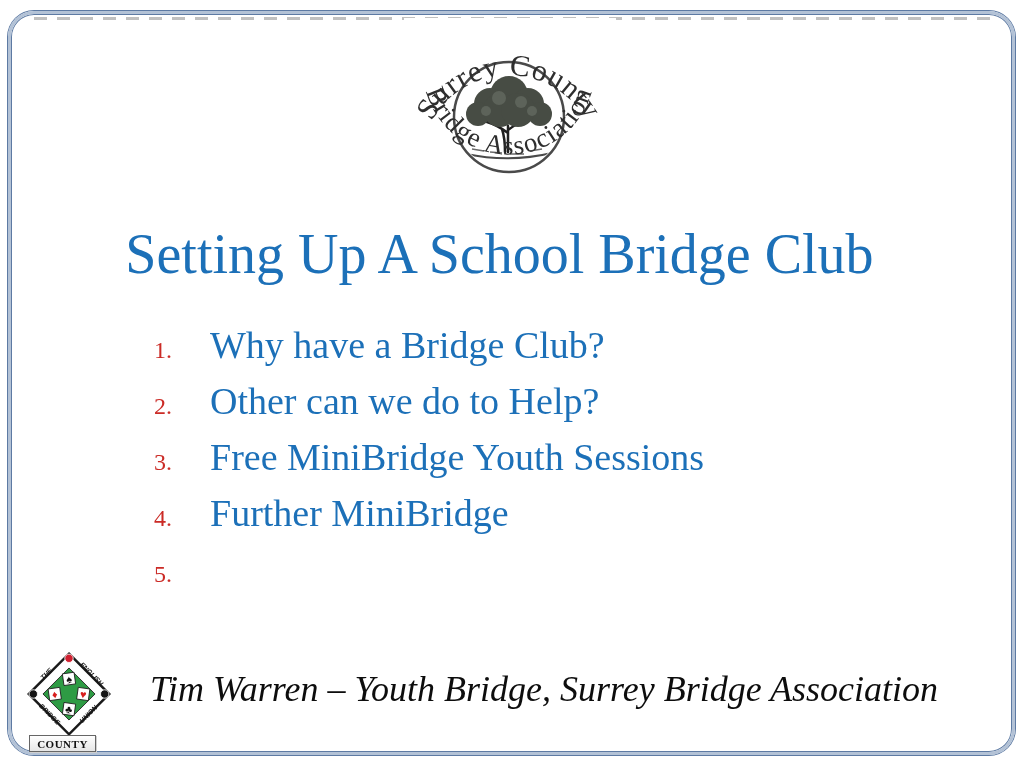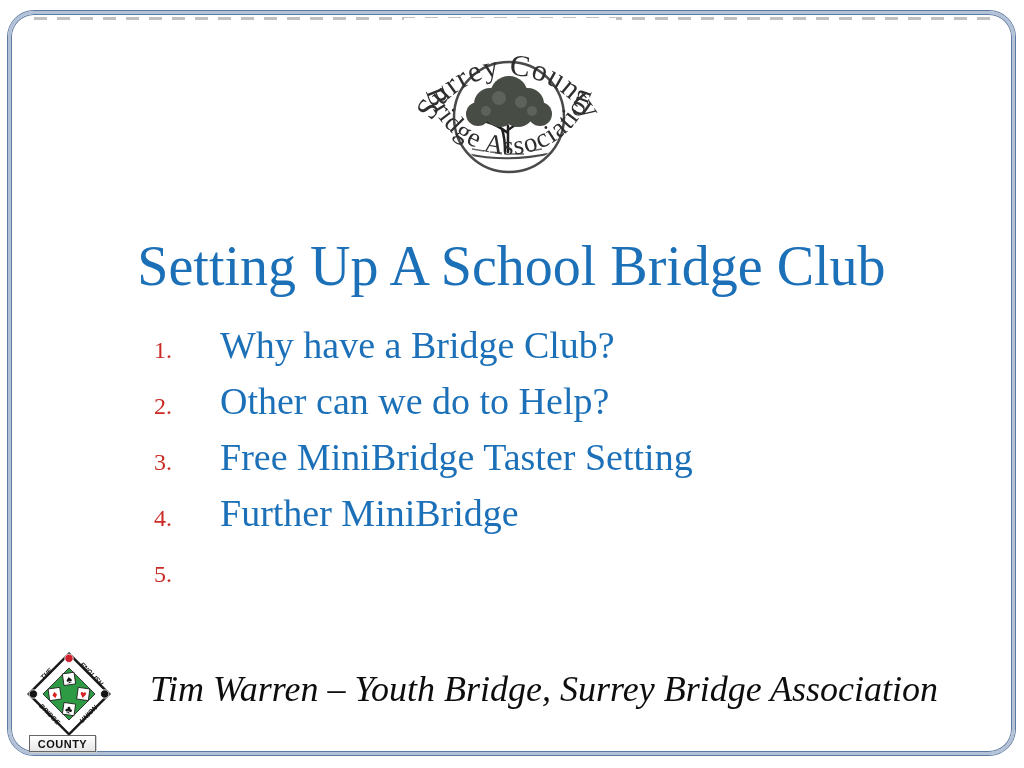--- a/index.html
+++ b/index.html
@@ -19,42 +19,42 @@
   .top-dashes{
     position:absolute;left:34px;top:17px;width:956px;height:3px;z-index:2;
     background:repeating-linear-gradient(90deg,#8d8d8d 0 13px,transparent 13px 23px);
     opacity:.55;
   }
 
   
   .scba-logo{position:absolute;left:404px;top:18px;width:212px;height:200px;background:#fff;z-index:3;}
 
   .title{
-    position:absolute;left:0;top:218px;width:991px;margin:16px;text-align:center;
+    position:absolute;left:0;top:218px;width:991px;margin:4px;text-align:center;
     font-size:56px;font-weight:400;color:#1c70b8;z-index:2;
   }
 
   .list{position:absolute;left:110px;top:322px;z-index:2;}
   .row{display:flex;align-items:baseline;margin-bottom:9px;}
   .row .num{flex:none;width:62px;text-align:right;color:#cb2b26;font-size:24px;}
-  .row .txt{margin-left:48px;color:#1c70b8;font-size:38px;line-height:47px;white-space:nowrap;}
+  .row .txt{margin-left:38px;color:#1c70b8;font-size:38px;line-height:47px;white-space:nowrap;}
 
   .footer{
     position:absolute;left:150px;top:668px;font-size:36px;color:#0d0d0d;z-index:2;white-space:nowrap;font-style:italic;
   }
 
   
   .ebu{position:absolute;left:24px;top:648px;width:120px;height:112px;z-index:5;}
   .ebu svg{position:absolute;left:3px;top:2px;}
   .county{
     position:absolute;left:5px;top:87px;width:67px;height:17px;box-sizing:border-box;
     background:linear-gradient(#ffffff,#e6e6e6);border:1px solid #666;
     box-shadow:1px 1px 0 #cfcfcf;
     display:flex;align-items:center;justify-content:center;
-    font-family:Liberation Sans, sans-serif;
+    font-family:Liberation Serif, serif;
     font-size:11px;font-weight:bold;letter-spacing:.5px;color:#111;
   }
   .ebu-edge-label{
     font-family:"Liberation Sans","DejaVu Sans",sans-serif;
     font-weight:bold;font-style:italic;font-size:8px;fill:#141414;
   }
   .arc-text{font-family:"Liberation Serif","DejaVu Serif",serif;fill:#2e2e2e;letter-spacing:1px;}
 </style>
 </head>
 <body>
@@ -112,21 +112,21 @@
     <div class="row">
       <span class="num">1.</span>
       <span class="txt">Why have a Bridge Club?</span>
     </div>
     <div class="row">
       <span class="num">2.</span>
       <span class="txt">Other can we do to Help?</span>
     </div>
     <div class="row">
       <span class="num">3.</span>
-      <span class="txt">Free MiniBridge Taster Setting</span>
+      <span class="txt">Free MiniBridge Youth Sessions</span>
     </div>
     <div class="row">
       <span class="num">4.</span>
       <span class="txt">Further MiniBridge</span>
     </div>
     <div class="row">
       <span class="num">5.</span>
       <span class="txt"><br></span>
     </div>
   </div>

